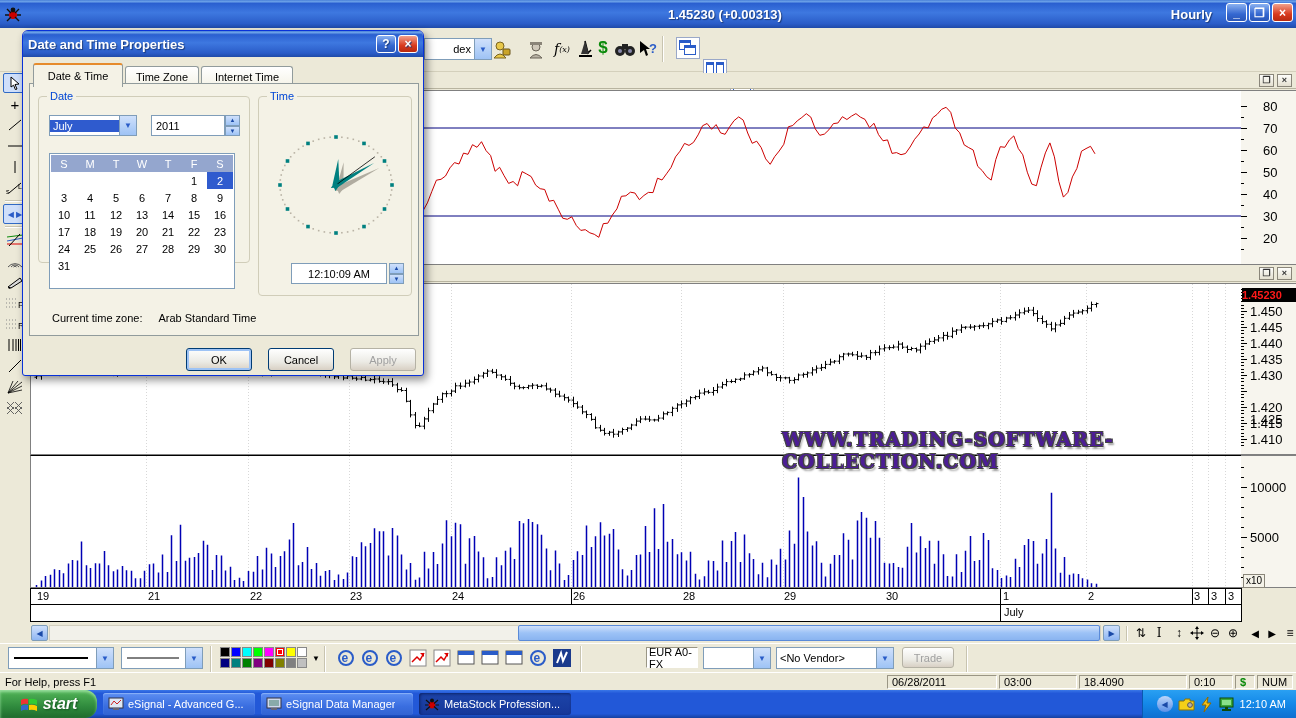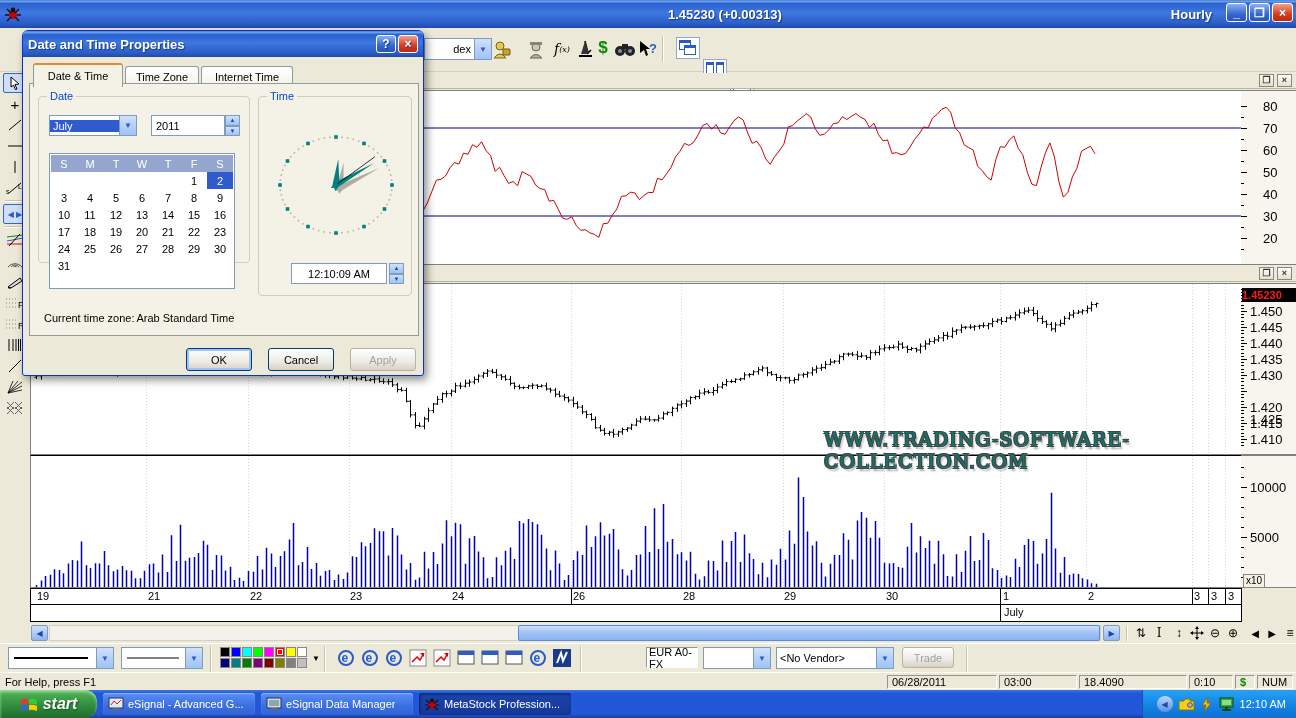--- a/index.html
+++ b/index.html
@@ -29,21 +29,21 @@
 .minibtn{width:15px;height:13px;border:1px solid #8a867a;background:linear-gradient(180deg,#fdfdfb,#e4e0d0);display:flex;align-items:center;justify-content:center;font-size:9px;line-height:9px;color:#333;font-weight:bold}
 .pane{background:#fff;border:1px solid #808080}
 .scalecol{background:#f7f5ee;border-top:1px solid #808080;border-bottom:1px solid #808080}
 .sctick{position:absolute;left:0;height:1px;background:#000}
 .sclabel{position:absolute;left:9px;font-size:13px;color:#000;white-space:nowrap}
 #price-badge{left:1242px;top:288px;width:54px;height:14px;background:#000;color:#ff1a1a;font-size:11px;font-weight:bold;display:flex;align-items:center;padding-left:0}
 #x10-box{left:1243px;top:574px;border:1px solid #8a867a;background:#f4f2e8;font-size:10px;padding:0 2px;line-height:12px}
 .axisrow{background:#fff;border:1px solid #000}
 .axlabel{position:absolute;top:1px;font-size:11px}
 .axdiv{position:absolute;top:0;width:1px;height:100%;background:#000}
-#watermark{left:824px;top:428px;font-size:19px;font-weight:normal;letter-spacing:1px;color:#0f766e;text-shadow:-1px -1px 0 #444,1px -1px 0 #444,-1px 1px 0 #444,1px 1px 0 #444,2px 3px 2px #9a9a9a;font-family:"DejaVu Serif",serif}
+#watermark{left:782px;top:428px;font-size:19px;font-weight:bold;letter-spacing:1px;color:#4c1d95;text-shadow:-1px -1px 0 #444,1px -1px 0 #444,-1px 1px 0 #444,1px 1px 0 #444,2px 3px 2px #9a9a9a;font-family:"DejaVu Serif",serif}
 
 .scrbtn{position:absolute;top:625px;width:17px;height:16px;border:1px solid #7f9db9;border-radius:2px;background:linear-gradient(180deg,#cfe0fb,#8fb6f2);display:flex;align-items:center;justify-content:center;color:#1a4aa8;font-size:8px}
 #scr-track{left:49px;top:625px;width:1052px;height:16px;background:#f2f1ea;border:1px solid #d4d0c0}
 #scr-thumb{left:518px;top:625px;width:582px;height:16px;border:1px solid #5a8ad8;border-radius:2px;background:linear-gradient(180deg,#cfe0fb,#9cc2f6 50%,#8ab4f0)}
 .navico{position:absolute;top:624px;width:18px;height:18px;display:flex;align-items:center;justify-content:center;font-size:12px;color:#000}
 
 #toolbar-bottom{left:0;top:643px;width:1296px;height:29px;background:#ece9d8;border-top:1px solid #fff}
 .bicon{width:23px;height:23px;display:flex;align-items:center;justify-content:center}
 #palette{display:grid;grid-template-columns:repeat(8,11px);grid-auto-rows:11px}
 .swatch{width:10px;height:10px;border:1px solid #888}
@@ -768,21 +768,21 @@
           <polygon points="0,6 -3,0 0,-44 3,0" fill="#008080" transform="translate(77,78) rotate(60)"></polygon>
           <line x1="77" y1="78" x2="115.83281572999748" y2="49.78630788996129" stroke="#000" stroke-width="0.8"></line>
           <circle cx="77" cy="78" r="2" fill="#008080"></circle>
         </svg>
       <div id="timefield">12:10:09 AM</div>
       <div class="spin abs" style="left:130px;top:166px">
           <div>▲</div>
           <div>▼</div>
         </div>
     </div>
-    <div class="abs" style="left:14px;top:228px;display:flex;gap:2px">
+    <div class="abs" style="left:22px;top:228px;display:flex;gap:16px">
       <span>Current time zone:</span>
       <span>Arab Standard Time</span>
     </div>
   </div>
   <div class="xpbtn dlgbtn okfocus" style="left:163px">OK</div>
   <div class="xpbtn dlgbtn" style="left:245px">Cancel</div>
   <div class="xpbtn dlgbtn disabled" style="left:327px">Apply</div>
 </div>
 
 </body></html>

